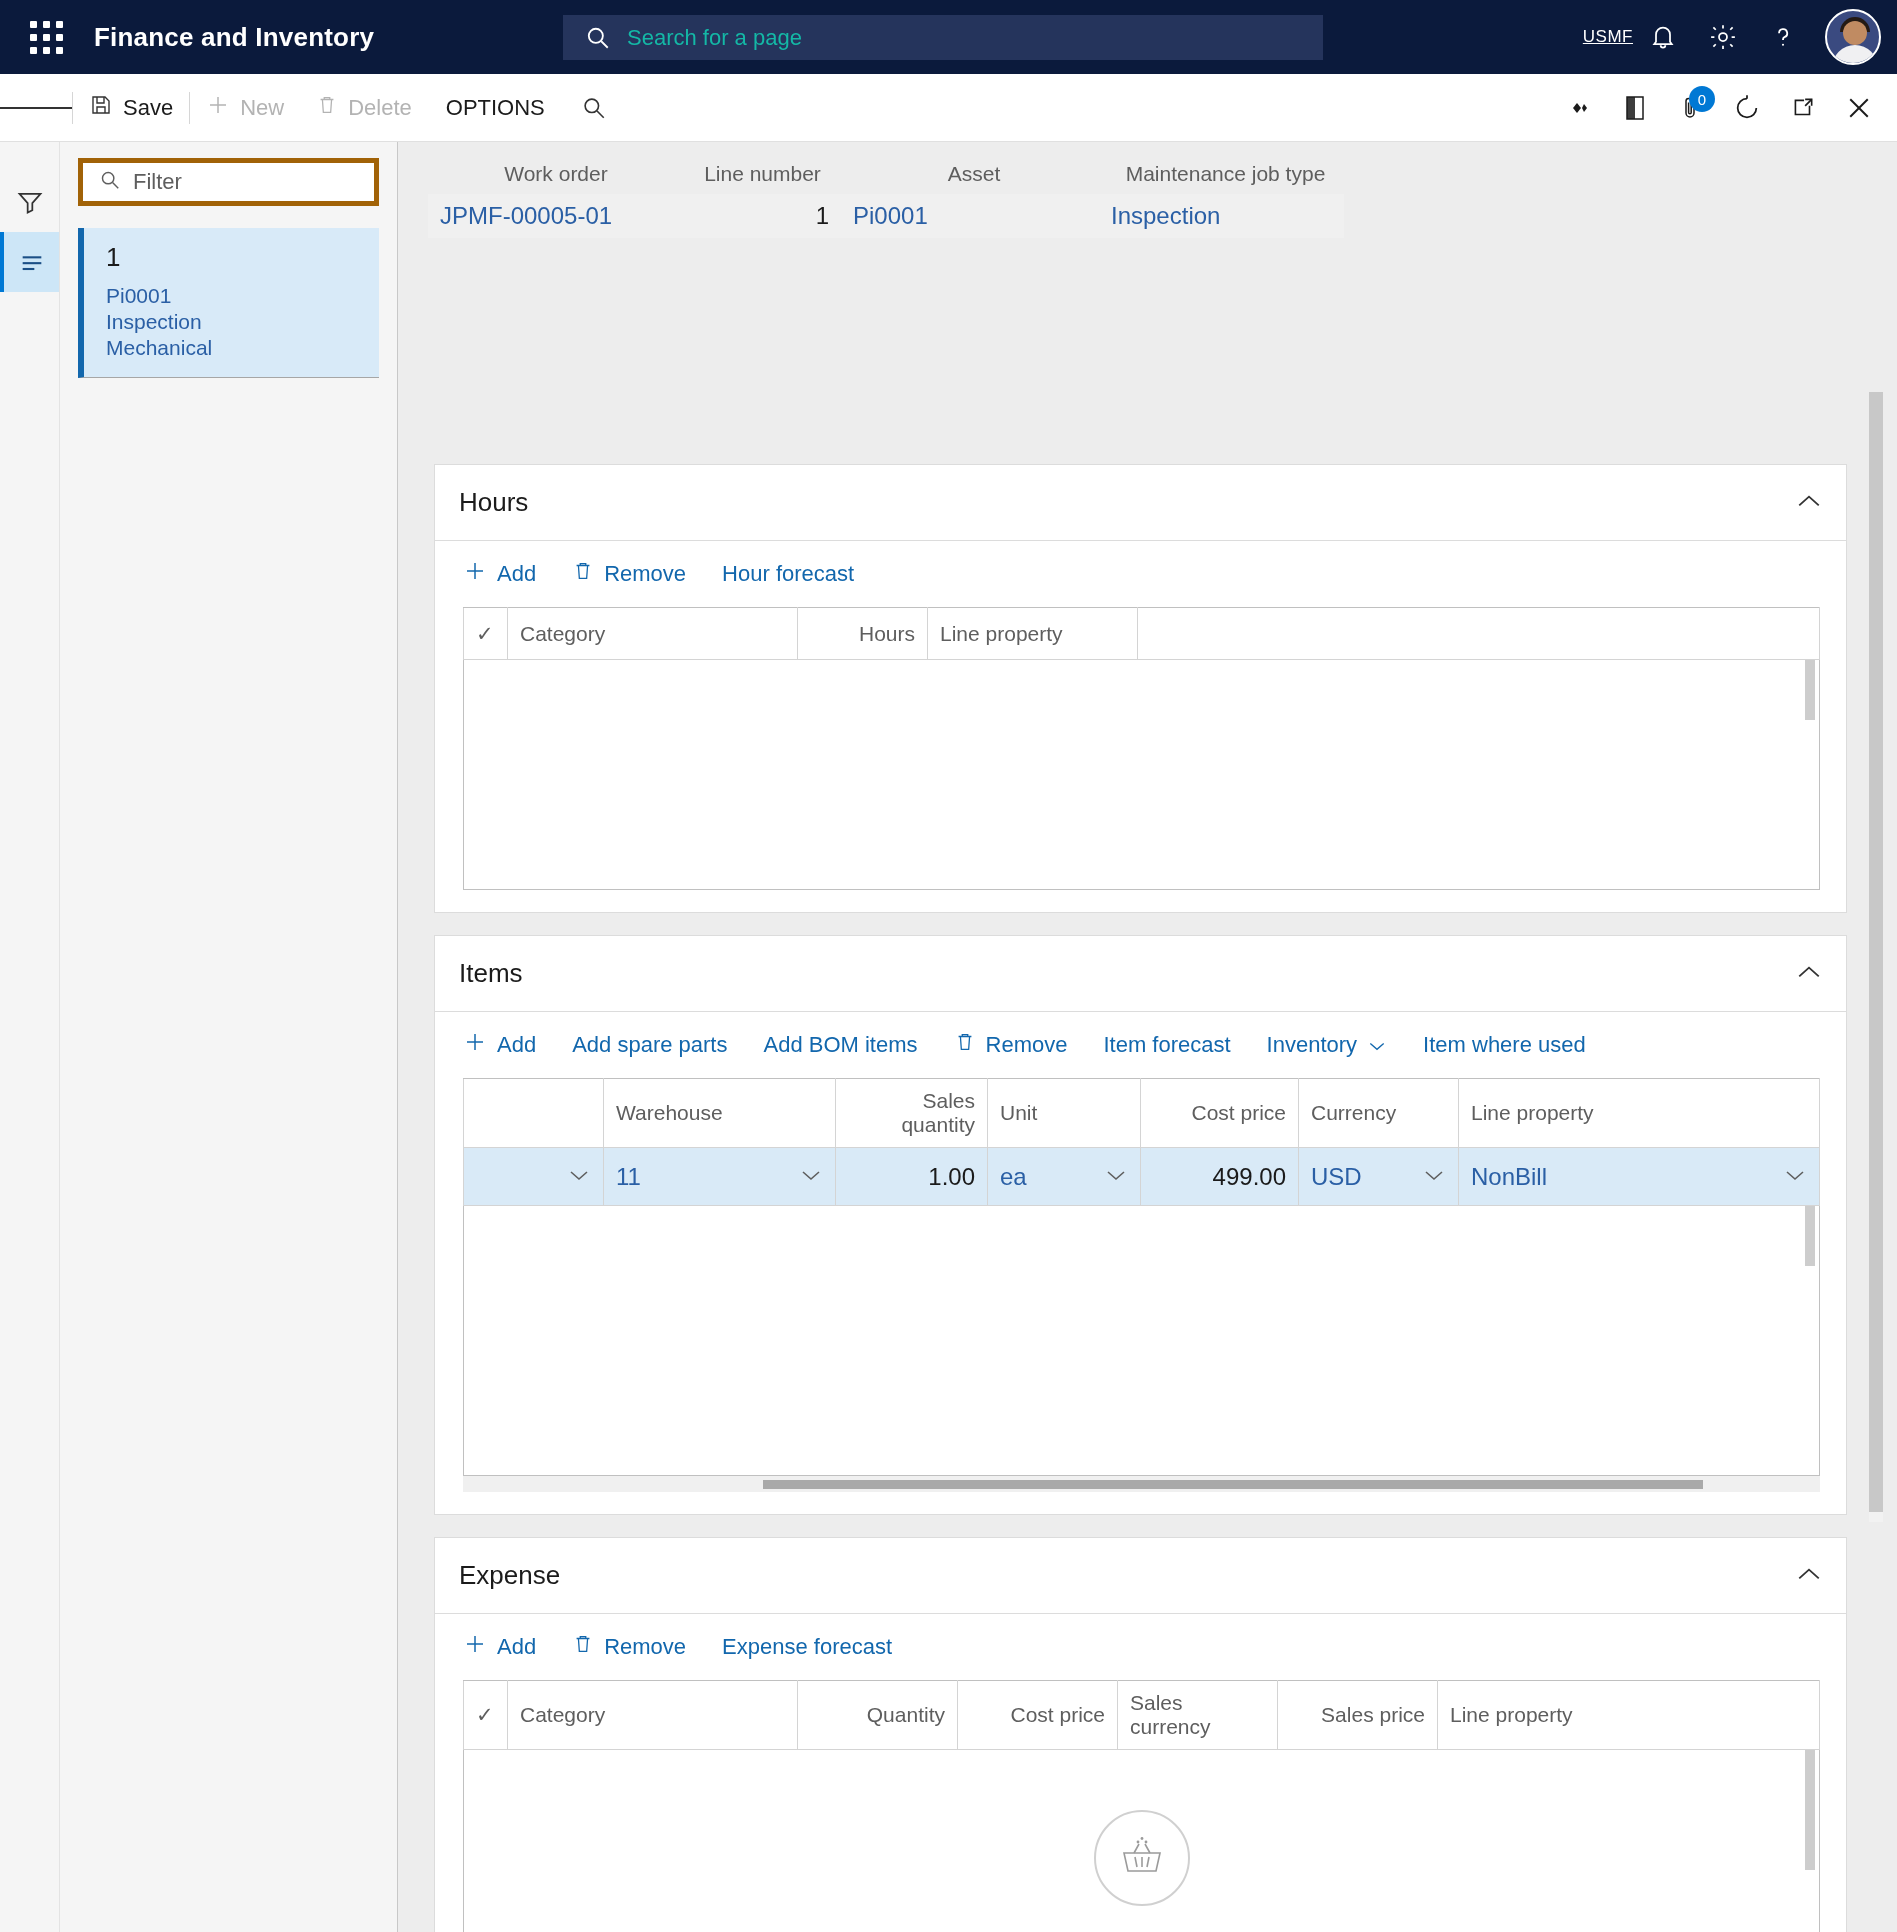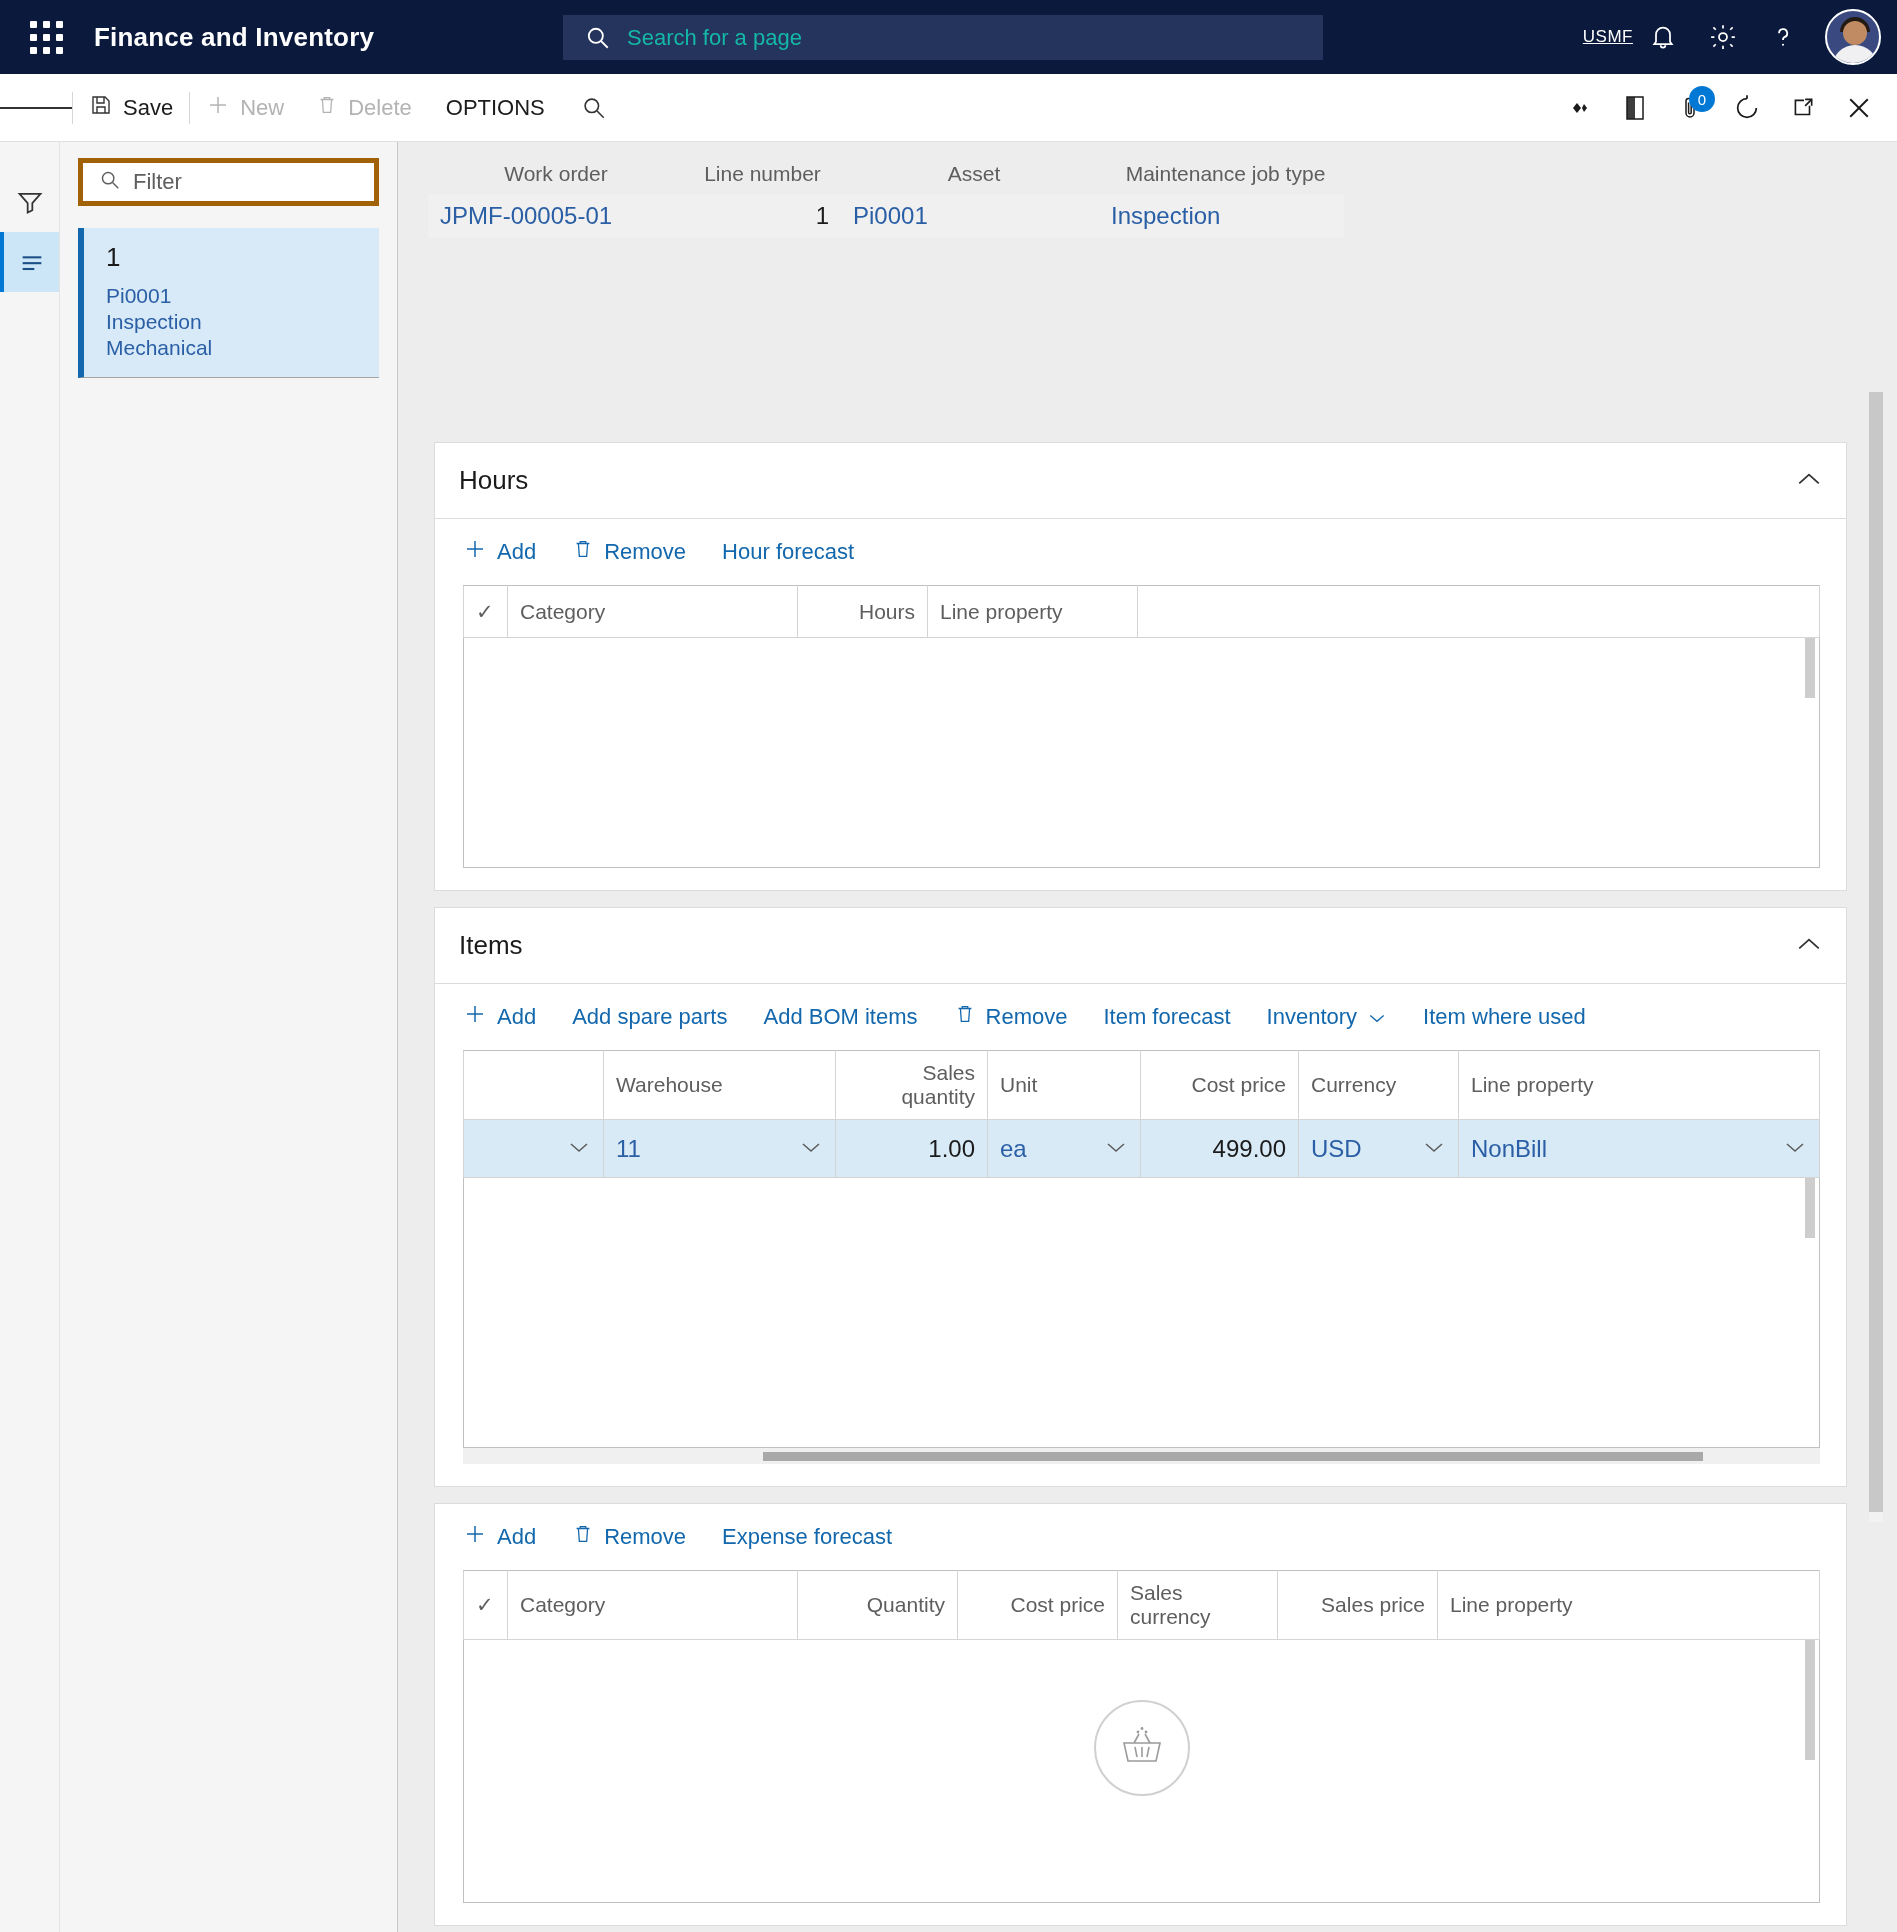--- a/index.html
+++ b/index.html
@@ -185,20 +185,21 @@
     position: absolute;
     left: 0; right: 0; top: 300px; bottom: 0;
     overflow: hidden;
     padding: 0 50px 0 36px;
   }
 
   .card {
     background: #fff;
     border: 1px solid #dcdcdc;
     margin-bottom: 16px;
+    margin-top: 22px;
   }
   .card-head {
     height: 76px; display:flex; align-items:center;
     padding: 0 24px; border-bottom: 1px solid #dcdcdc;
     cursor:pointer;
   }
   .card-title { font-size: 26px; color:#1b1b1b; flex:1; }
   .chev { color:#333; font-size:22px; }
 
   .toolbar {
@@ -666,20 +667,28 @@
                 <i></i>
               </div>
           </div>
           <div class="hscroll">
               <i></i>
             </div>
         </div>
       </div>
 
       <div class="card">
+        <div class="card-head">
+          <span class="card-title">Expense</span>
+          <span class="chev">
+            <svg width="26" height="18" viewBox="0 0 24 14" fill="none" stroke="#333" stroke-width="1.7">
+                <polyline points="3,11 12,3 21,11"></polyline>
+              </svg>
+          </span>
+        </div>
 
         <div class="toolbar">
           <div class="tb-btn">
             <span>
               <svg width="24" height="24" viewBox="0 0 24 24" stroke="#1267ad" stroke-width="1.5">
                   <line x1="12" y1="4" x2="12" y2="20"></line>
                   <line x1="4" y1="12" x2="20" y2="12"></line>
                 </svg>
             </span>
             <span>Add</span>

